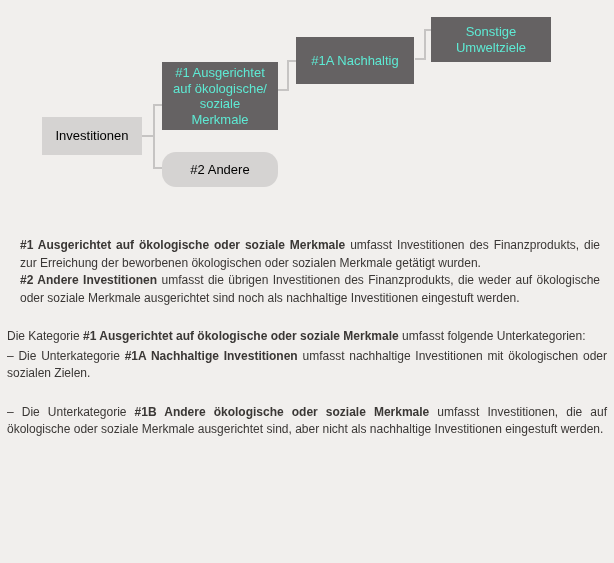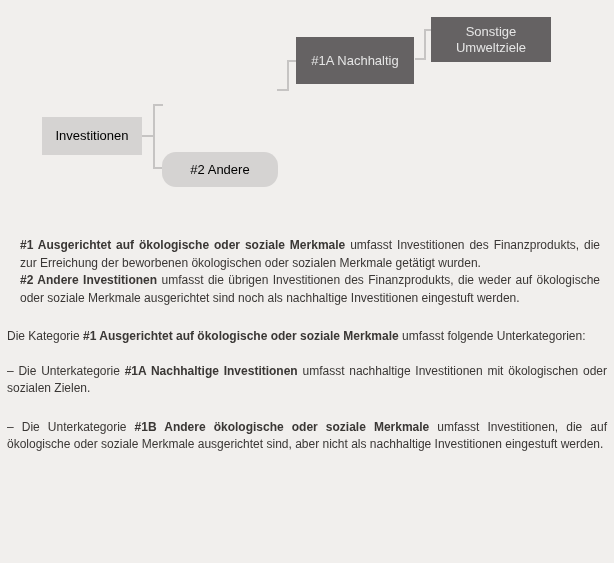--- a/index.html
+++ b/index.html
@@ -26,21 +26,21 @@
     display: flex;
     align-items: center;
     justify-content: center;
     text-align: center;
     font-size: 13px;
     line-height: 15.5px;
     white-space: pre-line;
   }
   .fc-dark {
     background: #656263;
-    color: #e5e5e5;
+    color: #5eead4;
   }
   .fc-light {
     background: #d5d3d2;
     color: #000000;
   }
   #box-investitionen { left: 42px;  top: 117px; width: 100px; height: 38px; }
   #box-1            { left: 162px; top: 62px;  width: 116px; height: 68px; }
   #box-2            { left: 162px; top: 152px; width: 116px; height: 35px; border-radius: 14px; }
   #box-1a           { left: 296px; top: 37px;  width: 118px; height: 47px; }
   #box-sonstige     { left: 431px; top: 17px;  width: 120px; height: 45px; }
@@ -62,40 +62,44 @@
     text-align: justify;
     color: #3a3735;
     hyphens: auto;
     -webkit-hyphens: auto;
   }
   .para .bold { font-weight: bold; }
   .para-indent { margin-left: 20px; width: 580px; }
   .para-full   { margin-left: 7px;  width: 600px; }
   .gap-a { }
   .gap-b { margin-top: 21px; }
-  .gap-c { margin-top: 17px; }
+  .gap-c { margin-top: 2px; }
 </style>
 </head>
 <body>
 
 <div class="flowchart">
 
   <div class="line" style="left:141px; top:135px; width:14px; height:2px;"></div>
   <div class="line" style="left:153px; top:104px; width:2px;  height:65px;"></div>
   <div class="line" style="left:153px; top:104px; width:10px; height:2px;"></div>
   <div class="line" style="left:153px; top:167px; width:10px; height:2px;"></div>
   <div class="line" style="left:277px; top:89px;  width:12px; height:2px;"></div>
   <div class="line" style="left:287px; top:60px;  width:2px;  height:31px;"></div>
   <div class="line" style="left:287px; top:60px;  width:12px; height:2px;"></div>
   <div class="line" style="left:415px; top:58px;  width:11px; height:2px;"></div>
   <div class="line" style="left:424px; top:29px;  width:2px;  height:31px;"></div>
   <div class="line" style="left:424px; top:29px;  width:8px;  height:2px;"></div>
 
   <div id="box-investitionen" class="fc-box fc-light">Investitionen</div>
 
+  <div id="box-1" class="fc-box fc-dark">#1 Ausgerichtet
+auf ökologische/
+soziale
+Merkmale</div>
 
   <div id="box-2" class="fc-box fc-light">#2 Andere</div>
 
   <div id="box-1a" class="fc-box fc-dark">#1A Nachhaltig</div>
 
   <div id="box-sonstige" class="fc-box fc-dark">Sonstige
 Umweltziele</div>
 </div>
 
 <div class="text-area">

